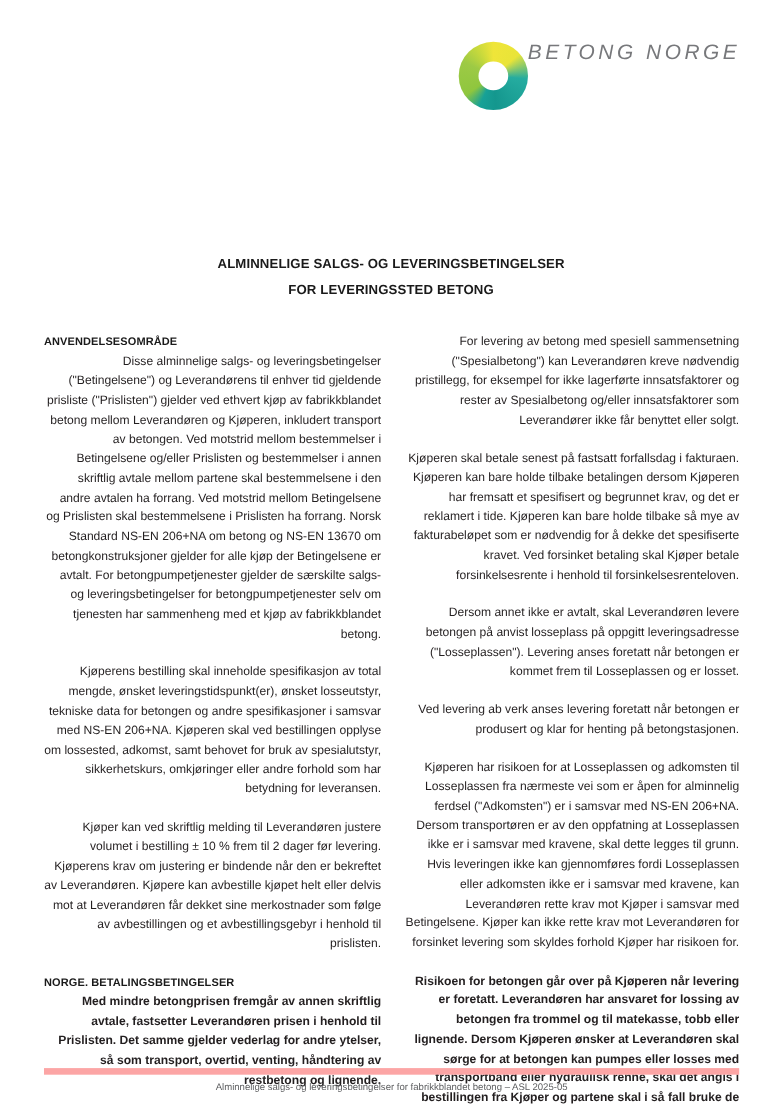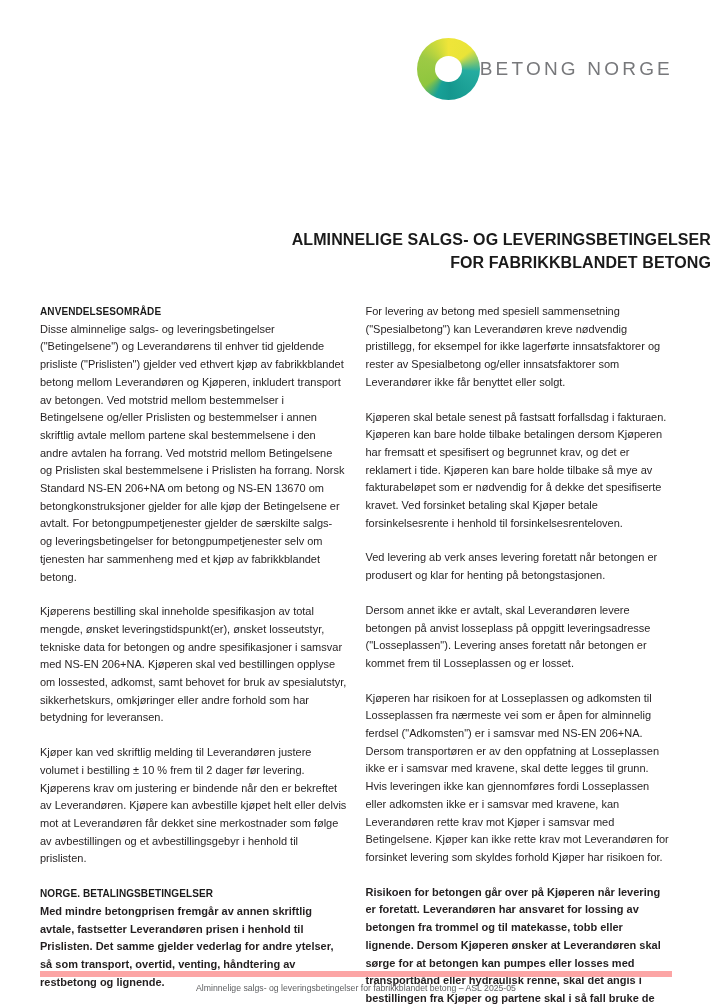--- a/index.html
+++ b/index.html
@@ -10,21 +10,21 @@
     margin: 0 auto;
     font-family: "Liberation Sans", "DejaVu Sans", sans-serif;
     color: #231f20;
     overflow: hidden;
   }
   .page { position: absolute; inset: 0; background: #ffffff; }
 
   
   .logo {
     position: absolute; top: 38px; right: 38px;
-    display: flex; align-items: center; 
+    display: flex;  font-style: italic;
   }
   .logo-ring {
     position: relative;
     width: 63px; height: 62px; border-radius: 50%;
     background: conic-gradient(from 0deg,
       #efe539 0deg, #e9e438 50deg, #25aca0 95deg, #14978e 175deg,
       #17a197 205deg, #8fc63e 235deg, #9dca45 295deg, #c8d93c 330deg, #efe539 360deg);
   }
   .logo-ring::after {
     content: ""; position: absolute; inset: 18px;
@@ -32,39 +32,39 @@
   }
   .logo-text {
     font-size: 19px; letter-spacing: 3.2px;
     color: #77787b; font-weight: 400;
     white-space: nowrap;
   }
 
   
   .doc-title {
     position: absolute; top: 229px; left: 0; right: 0;
-    text-align: right;
-    font-size: 16px; font-weight: 700; line-height: 22.5px;
+    text-align: center;
+    font-size: 12px; font-weight: 700; line-height: 22.5px;
     color: #1a1a1a;
     letter-spacing: 0.1px;
   }
 
   
   .columns {
     position: absolute; top: 303px; left: 40px; right: 39px;
     display: flex; gap: 19px;
     font-size: 11px; line-height: 17.7px;
   }
   .column { flex: 1 1 0; min-width: 0; }
   .column h2 {
     font-size: 10px; font-weight: 700; line-height: 17.7px;
     margin: 0; color: #1a1a1a;
     letter-spacing: 0.1px;
   }
-  .column p { margin: 0 0 17px 0; }
+  .column p { margin: 0 0 17px 0; text-align: right; }
   .column section:last-child p:last-child { margin-bottom: 0; font-weight: bold; }
 
   
   .footer {
     position: absolute; left: 40px; right: 39px; top: 971px;
     border-top: 6px solid #fca5a5;
   }
   .footer-text {
     padding-top: 6px;
     text-align: center;
@@ -76,21 +76,21 @@
 
 <div class="page">
 
   <div class="logo">
     <div class="logo-ring"></div>
     <div class="logo-text">BETONG NORGE</div>
   </div>
 
   <h1 class="doc-title">
     <span>ALMINNELIGE SALGS- OG LEVERINGSBETINGELSER</span><br>
-    <span>FOR FABRIKKBLANDET BETONG</span>
+    <span>FOR LEVERINGSSTED BETONG</span>
   </h1>
 
   <div class="columns">
     <div class="column">
         <section>
           <h2>ANVENDELSESOMRÅDE</h2>
           <p>Disse alminnelige salgs- og leveringsbetingelser ("Betingelsene") og Leverandørens til enhver tid gjeldende prisliste ("Prislisten") gjelder ved ethvert kjøp av fabrikkblandet betong mellom Leverandøren og Kjøperen, inkludert transport av betongen. Ved motstrid mellom bestemmelser i Betingelsene og/eller Prislisten og bestemmelser i annen skriftlig avtale mellom partene skal bestemmelsene i den andre avtalen ha forrang. Ved motstrid mellom Betingelsene og Prislisten skal bestemmelsene i Prislisten ha forrang. Norsk Standard NS-EN 206+NA om betong og NS-EN 13670 om betongkonstruksjoner gjelder for alle kjøp der Betingelsene er avtalt. For betongpumpetjenester gjelder de særskilte salgs- og leveringsbetingelser for betongpumpetjenester selv om tjenesten har sammenheng med et kjøp av fabrikkblandet betong.</p>
         </section>
         <section>
           <p>Kjøperens bestilling skal inneholde spesifikasjon av total mengde, ønsket leveringstidspunkt(er), ønsket losseutstyr, tekniske data for betongen og andre spesifikasjoner i samsvar med NS-EN 206+NA. Kjøperen skal ved bestillingen opplyse om lossested, adkomst, samt behovet for bruk av spesialutstyr, sikkerhetskurs, omkjøringer eller andre forhold som har betydning for leveransen.</p>
@@ -100,22 +100,22 @@
           <h2>NORGE. BETALINGSBETINGELSER</h2>
           <p>Med mindre betongprisen fremgår av annen skriftlig avtale, fastsetter Leverandøren prisen i henhold til Prislisten. Det samme gjelder vederlag for andre ytelser, så som transport, overtid, venting, håndtering av restbetong og lignende.</p>
         </section>
       </div>
     <div class="column">
         <section>
           <p>For levering av betong med spesiell sammensetning ("Spesialbetong") kan Leverandøren kreve nødvendig pristillegg, for eksempel for ikke lagerførte innsatsfaktorer og rester av Spesialbetong og/eller innsatsfaktorer som Leverandører ikke får benyttet eller solgt.</p>
           <p>Kjøperen skal betale senest på fastsatt forfallsdag i fakturaen. Kjøperen kan bare holde tilbake betalingen dersom Kjøperen har fremsatt et spesifisert og begrunnet krav, og det er reklamert i tide. Kjøperen kan bare holde tilbake så mye av fakturabeløpet som er nødvendig for å dekke det spesifiserte kravet. Ved forsinket betaling skal Kjøper betale forsinkelsesrente i henhold til forsinkelsesrenteloven.</p>
         </section>
         <section>
+          <p>Dersom annet ikke er avtalt, skal Leverandøren levere betongen på anvist losseplass på oppgitt leveringsadresse ("Losseplassen"). Levering anses foretatt når betongen er kommet frem til Losseplassen og er losset.</p>
           <p>Ved levering ab verk anses levering foretatt når betongen er produsert og klar for henting på betongstasjonen.</p>
-          <p>Dersom annet ikke er avtalt, skal Leverandøren levere betongen på anvist losseplass på oppgitt leveringsadresse ("Losseplassen"). Levering anses foretatt når betongen er kommet frem til Losseplassen og er losset.</p>
           <p>Kjøperen har risikoen for at Losseplassen og adkomsten til Losseplassen fra nærmeste vei som er åpen for alminnelig ferdsel ("Adkomsten") er i samsvar med NS-EN 206+NA. Dersom transportøren er av den oppfatning at Losseplassen ikke er i samsvar med kravene, skal dette legges til grunn. Hvis leveringen ikke kan gjennomføres fordi Losseplassen eller adkomsten ikke er i samsvar med kravene, kan Leverandøren rette krav mot Kjøper i samsvar med Betingelsene. Kjøper kan ikke rette krav mot Leverandøren for forsinket levering som skyldes forhold Kjøper har risikoen for.</p>
           <p>Risikoen for betongen går over på Kjøperen når levering er foretatt. Leverandøren har ansvaret for lossing av betongen fra trommel og til matekasse, tobb eller lignende. Dersom Kjøperen ønsker at Leverandøren skal sørge for at betongen kan pumpes eller losses med transportbånd eller hydraulisk renne, skal det angis i bestillingen fra Kjøper og partene skal i så fall bruke de særskilte salgs- og leveringsbetingelsene for betongpumpetjenester.</p>
         </section>
       </div>
   </div>
 
   <div class="footer">
     <div class="footer-text">Alminnelige salgs- og leveringsbetingelser for fabrikkblandet betong – ASL 2025-05</div>
   </div>
 

